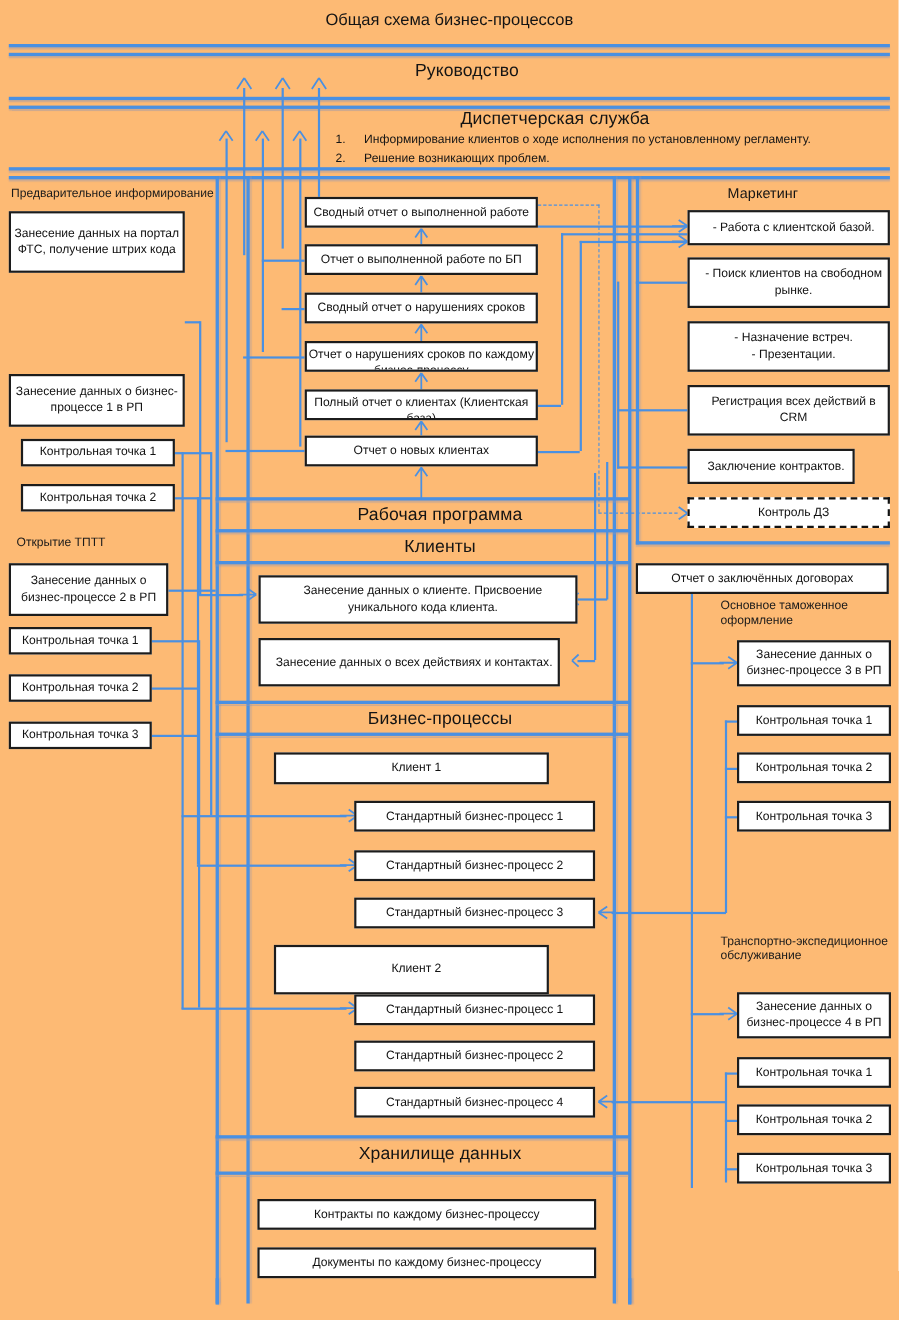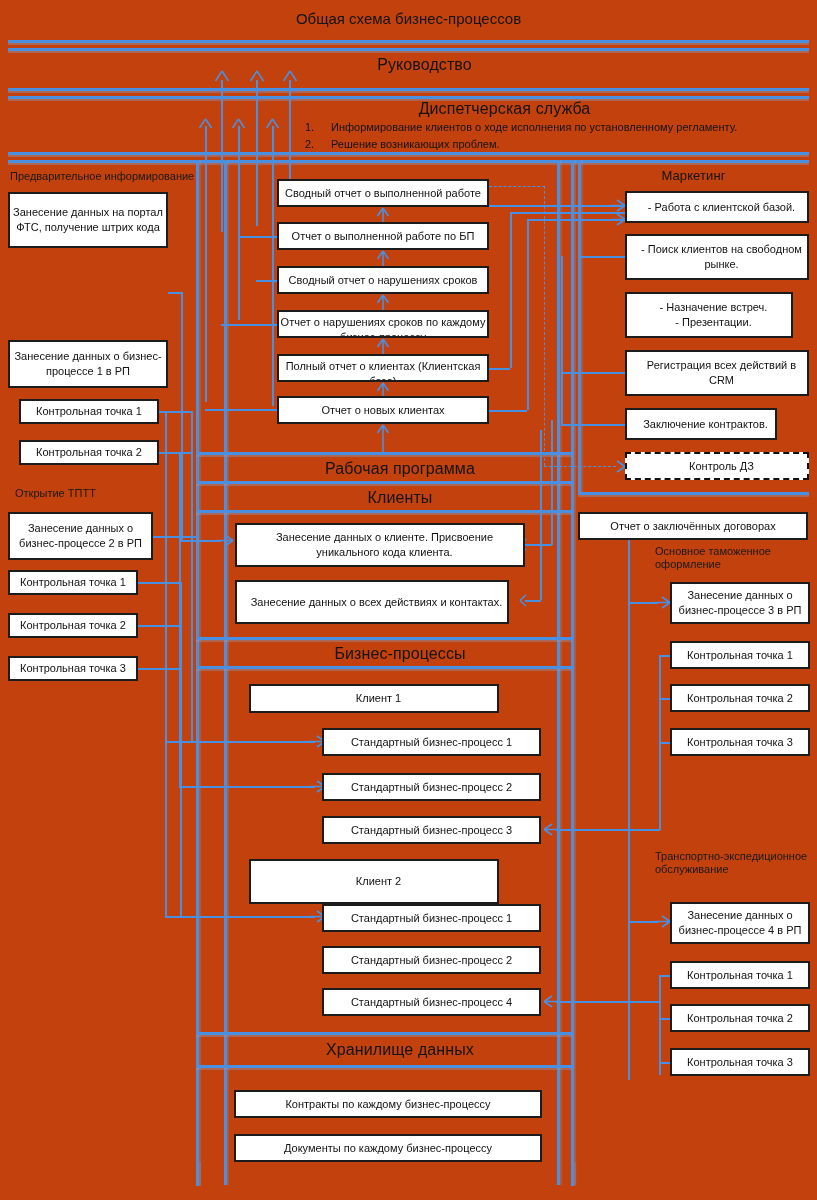--- a/index.html
+++ b/index.html
@@ -5,21 +5,21 @@
   html,body{margin:0;padding:0;background:#ffffff;}
   body{
     font-family:"Liberation Sans","DejaVu Sans",sans-serif;
     color:#1a1a1a;
   }
   #canvas{
     position:relative;
     width:817px;
     height:1200px;
     overflow:hidden;
-    background:#c2410c;
+    background:#fdba74;
   }
 
   
   .hrule{
     position:absolute;
     height:3px;
     background:#4a90e2;
     box-shadow:0 2px 1px rgba(150,150,175,.45);
   }
   .vrule{
@@ -189,21 +189,21 @@
   <div class="hrule" style="left:578px;top:492px;width:231px;"></div>
 
   <div class="lane-title" style="left:578px;top:168px;width:231px;font-size:13px;">Маркетинг</div>
 
   <div class="box left" style="left:625px;top:191px;width:184px;height:32px;">
     <span>- Работа с клиентской базой.</span>
   </div>
   <div class="box left" style="left:625px;top:234px;width:184px;height:46px;">
     <span>- Поиск клиентов на свободном рынке.</span>
   </div>
-  <div class="box left" style="left:625px;top:292px;width:168px;height:46px;white-space:pre-line;">
+  <div class="box left" style="left:625px;top:292px;width:184px;height:46px;white-space:pre-line;">
     <span>- Назначение встреч.
 - Презентации.</span>
   </div>
   <div class="box left" style="left:625px;top:350px;width:184px;height:46px;">
     <span>Регистрация всех действий в CRM</span>
   </div>
   <div class="box left" style="left:625px;top:408px;width:152px;height:32px;">
     <span>Заключение контрактов.</span>
   </div>
   <div class="box left dashed" style="left:625px;top:452px;width:184px;height:28px;">

